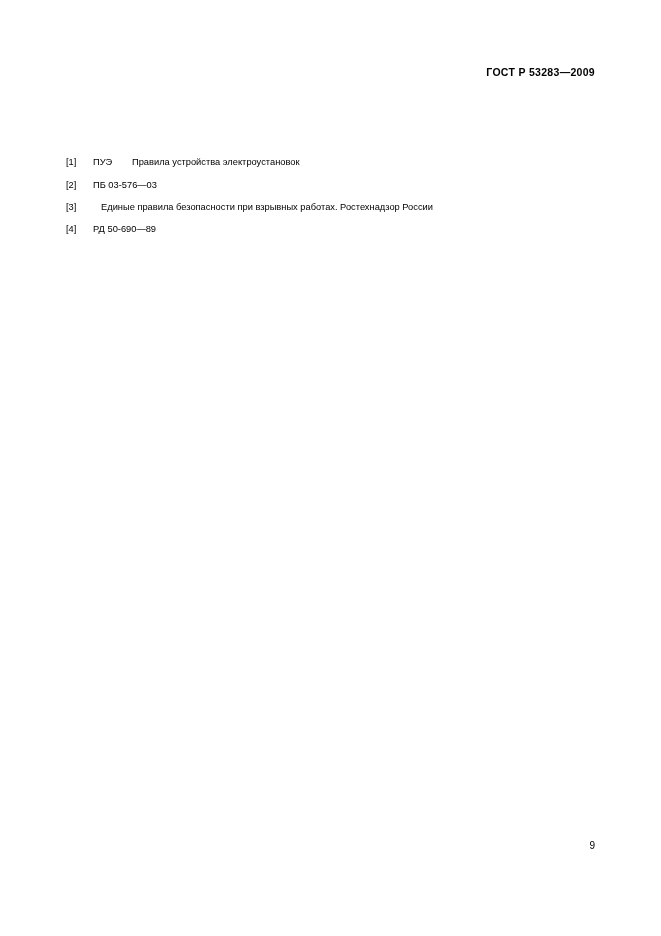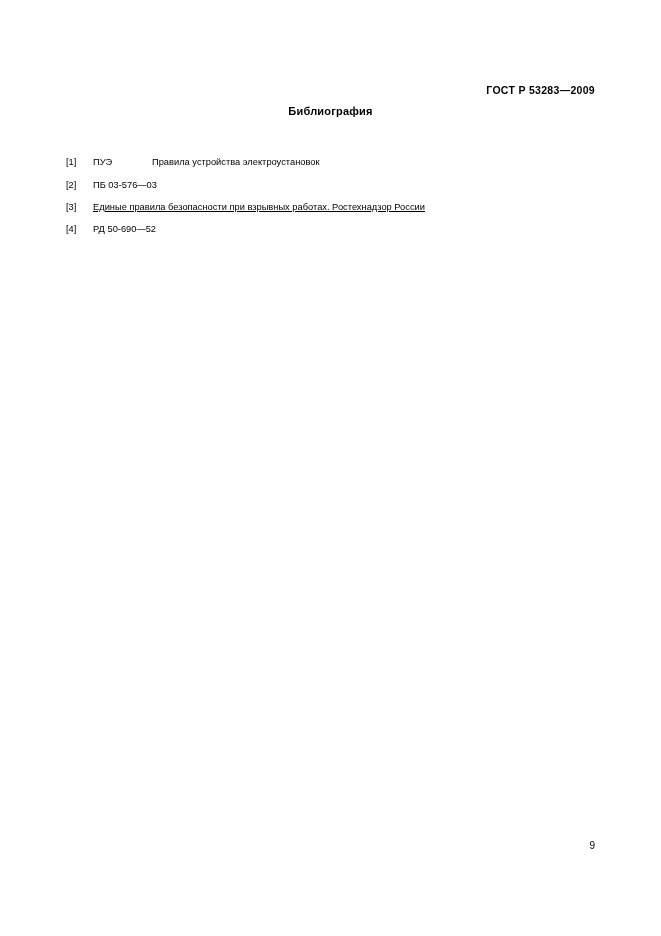--- a/index.html
+++ b/index.html
@@ -16,21 +16,21 @@
   .page {
     position: relative;
     width: 661px;
     height: 936px;
     background: #ffffff;
     overflow: hidden;
     box-sizing: border-box;
   }
   .running-head {
     position: absolute;
-    top: 84px;
+    top: 66px;
     right: 66px;
     font-size: 10.5px;
     font-weight: bold;
     letter-spacing: 0.3px;
     white-space: nowrap;
   }
   .section-title {
     position: absolute;
     top: 105px;
     left: 0;
@@ -65,50 +65,48 @@
   .entry-label {
     position: absolute;
     left: 27px;
     top: 0;
     width: 133px;
     font-size: 9.3px;
     line-height: 11.6px;
     white-space: nowrap;
   }
   .entry-desc {
-    margin-left: 86px;
+    margin-left: 66px;
     font-size: 9.3px;
     line-height: 11.6px;
     text-align: justify;
     text-justify: inter-word;
     hyphens: manual;
   }
   
   .entry.full .entry-desc {
-    margin-left: 27px;
+    margin-left: 35px;
     text-align: left;
-    text-decoration: underline;
   }
   .folio {
     position: absolute;
     left: 0;
     right: 66px;
     top: 840px;
     text-align: right;
     font-size: 10px;
   }
 </style>
 </head>
 <body>
 
 <div class="page">
 
   <div class="running-head">ГОСТ Р 53283—2009</div>
 
-  <div class="section-title">Библиография</div>
 
   <div class="biblio">
 
     <div class="entry">
       <span class="entry-num">[1]</span>
       <span class="entry-label">ПУЭ</span>
       <div class="entry-desc">Правила устройства электроустановок</div>
     </div>
 
     <div class="entry">
@@ -117,20 +115,20 @@
     </div>
 
     <div class="entry full">
       <span class="entry-num">[3]</span>
 
       <div class="entry-desc">Единые правила безопасности при взрывных работах. Ростехнадзор России</div>
     </div>
 
     <div class="entry">
       <span class="entry-num">[4]</span>
-      <span class="entry-label">РД 50-690—52</span>
+      <span class="entry-label">РД 50-690—89</span>
     </div>
 
   </div>
 
   <div class="folio">9</div>
 
 </div>
 
 </body></html>

